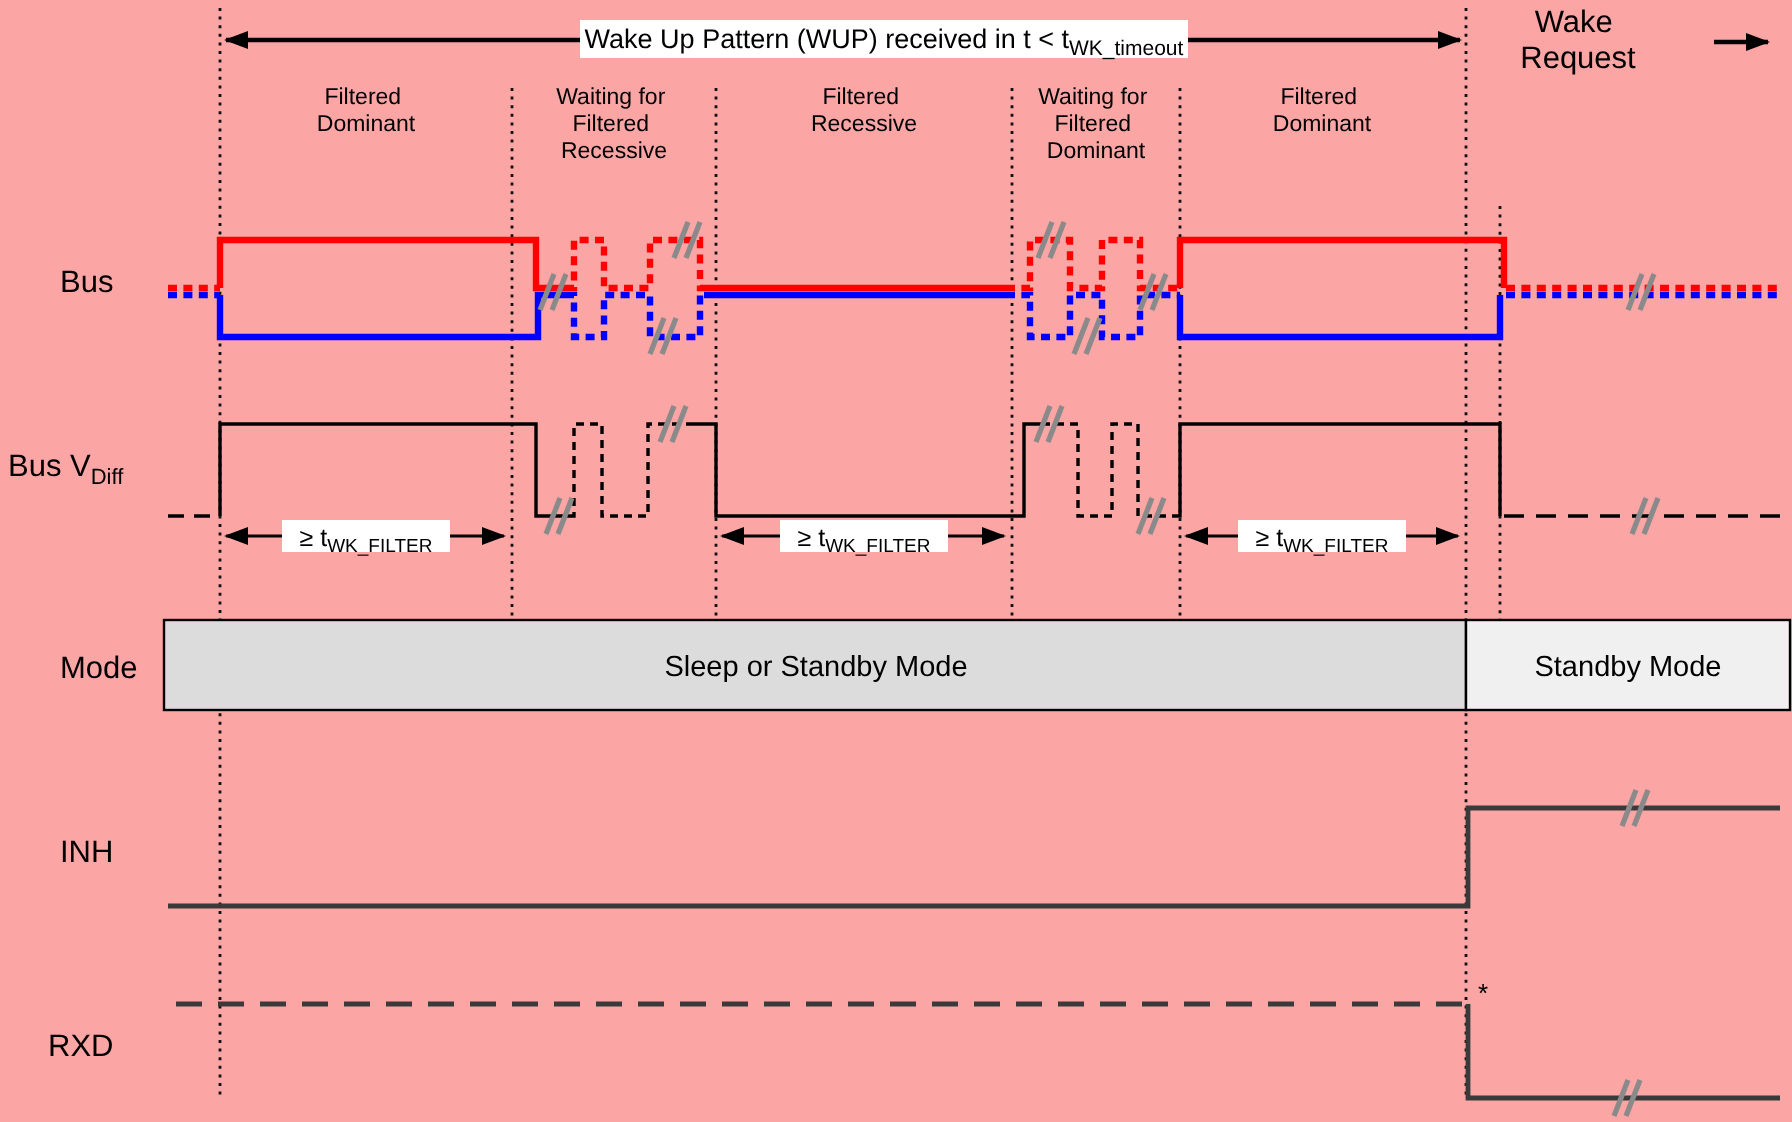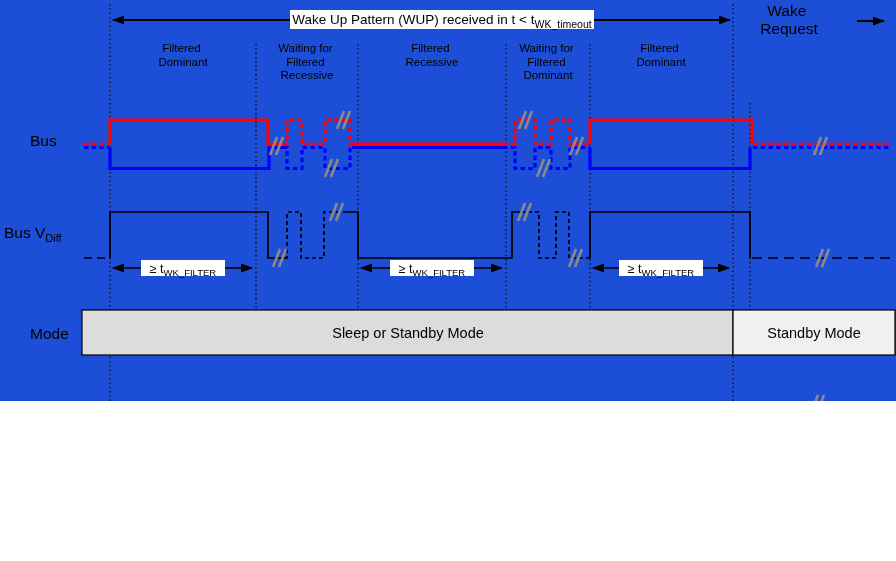--- a/index.html
+++ b/index.html
@@ -1,16 +1,16 @@
 <!DOCTYPE html>
 <html><head>
 <meta charset="utf-8">
 <style>
   html,body{margin:0;padding:0;background:#ffffff;}
-  .stage{position:relative;width:896px;height:401px;background:#1d4ed8;overflow:hidden;}
+  .stage{position:relative;width:896px;height:561px;background:#fca5a5;overflow:hidden;}
   svg text{font-family:"Liberation Sans", sans-serif;fill:#000;}
   .t-title{font-size:13.5px;}
   .t-sub{font-size:10.5px;}
   .t-region{font-size:11.5px;}
   .t-row{font-size:15.5px;}
   .t-rowsub{font-size:11px;}
   .t-box{font-size:14.5px;}
   .t-filter{font-size:12.5px;}
   .t-filtersub{font-size:9.5px;}
   .t-star{font-size:13px;}

